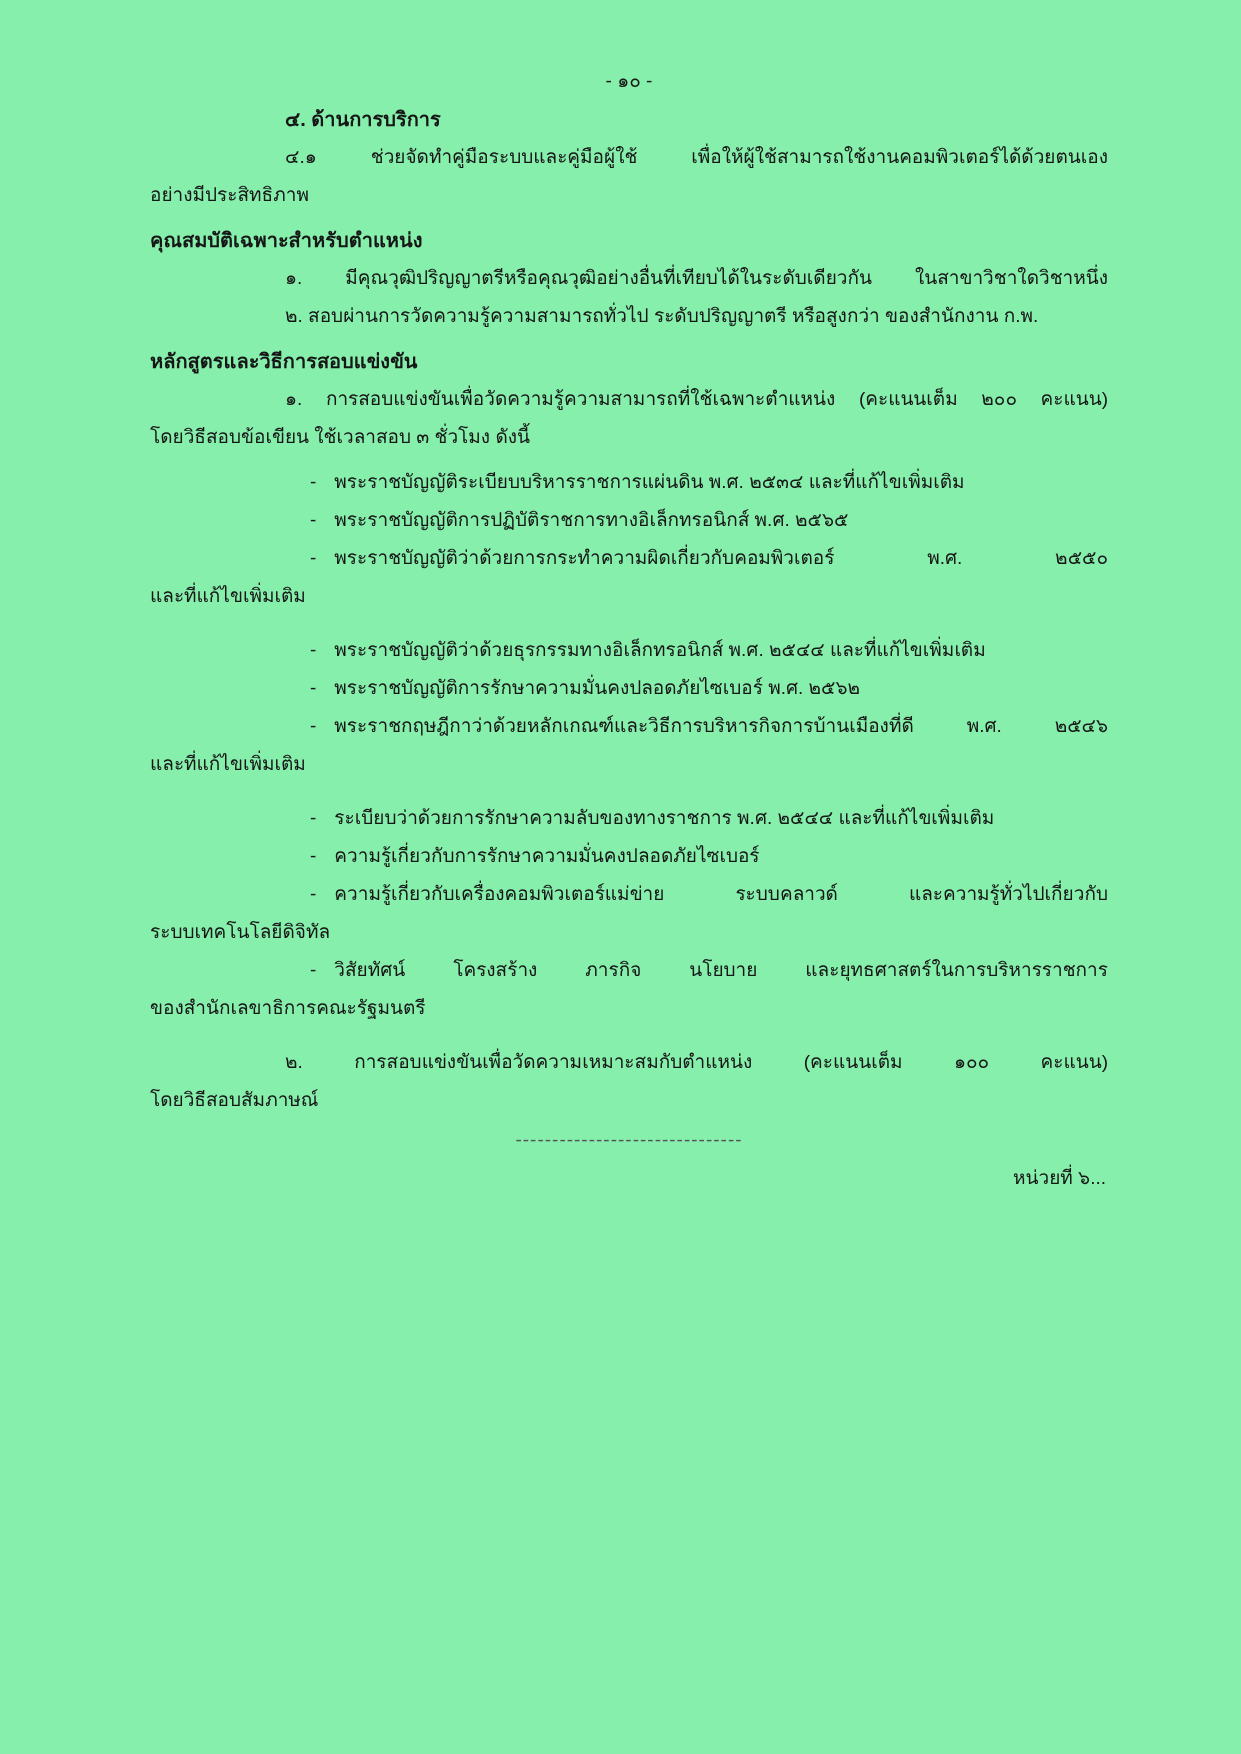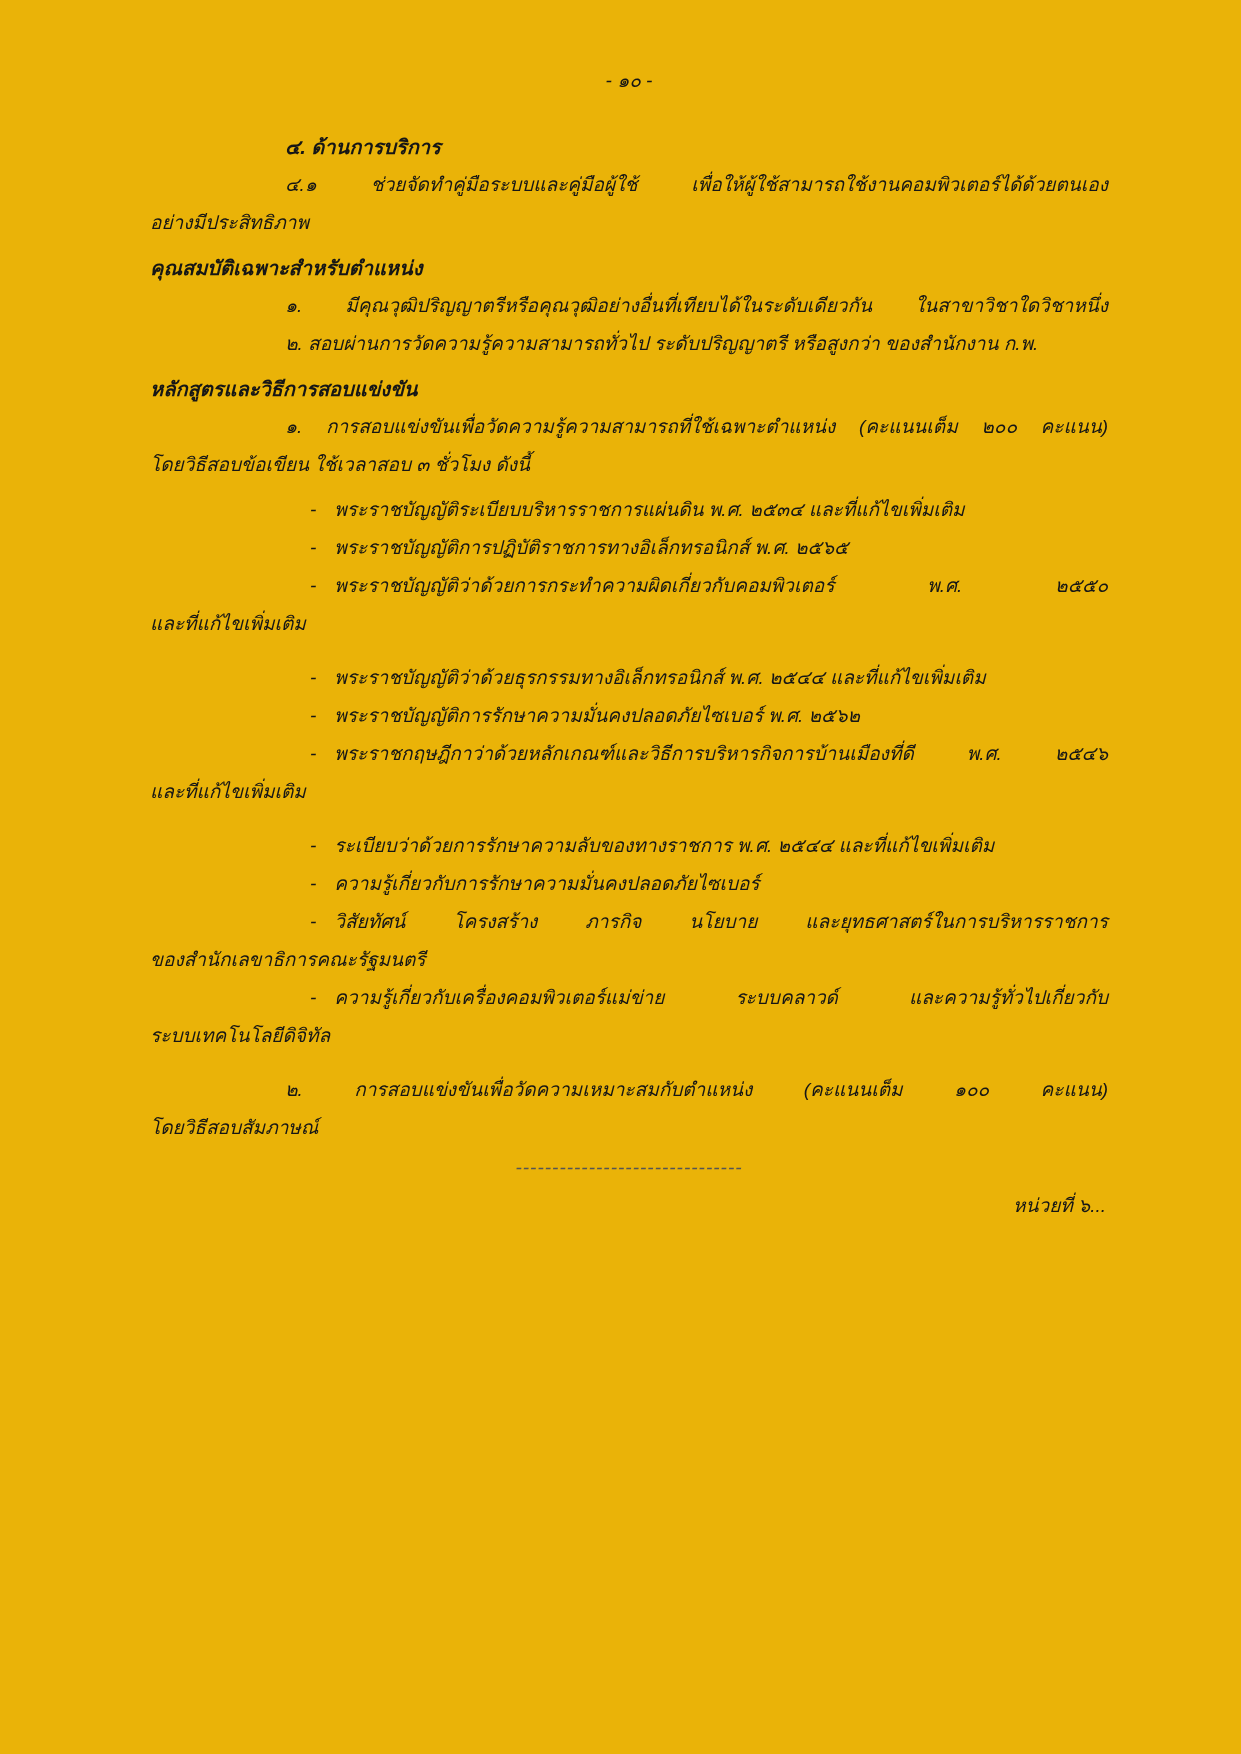--- a/index.html
+++ b/index.html
@@ -1,35 +1,34 @@
 <!DOCTYPE html>
 <html><head>
 <meta charset="utf-8">
 <style>
   html,body { margin:0; padding:0; background:#e8e8e8; }
   .page {
     width:1241px; height:1754px;
     margin:0 auto;
-    background:#eab308;
+    background:#86efac;
     color:#161616;
     font-family:"Liberation Sans","DejaVu Sans",sans-serif;
     font-size:19px;
     box-sizing:border-box;
     padding:62px 133px 0 150px;
     overflow:hidden;
     position:relative;
-    font-style:italic;
   }
   .line { line-height:38px; text-align:justify; min-height:38px; }
   .line.fill { text-align-last:justify; }
   .center { text-align:center; text-align-last:center; }
   .indent { padding-left:135px; }
   .bullet-first { padding-left:160px; }
   .dash { display:inline-block; margin-right:18px; }
-  .heading { font-weight:bold; font-size:20px;margin-top:28px; }
+  .heading { font-weight:bold; font-size:20px; }
   .gap-s { margin-top:7px; }
   .gap-m { margin-top:16px; }
   .separator { text-align:center; text-align-last:center; color:#555; letter-spacing:1px; margin-top:2px; }
   .footer-note { text-align:right; padding-right:2px; }
 </style>
 </head>
 <body>
 
 <div class="page">
 
@@ -88,27 +87,27 @@
 
   <div class="gap-m">
     <div class="line bullet-first"><span class="dash">-</span><span>ระเบียบว่าด้วยการรักษาความลับของทางราชการ พ.ศ. ๒๕๔๔ และที่แก้ไขเพิ่มเติม</span></div>
   </div>
 
   <div>
     <div class="line bullet-first"><span class="dash">-</span><span>ความรู้เกี่ยวกับการรักษาความมั่นคงปลอดภัยไซเบอร์</span></div>
   </div>
 
   <div>
-    <div class="line bullet-first fill"><span class="dash">-</span><span>วิสัยทัศน์ โครงสร้าง ภารกิจ นโยบาย และยุทธศาสตร์ในการบริหารราชการ</span></div>
-    <div class="line">ของสำนักเลขาธิการคณะรัฐมนตรี</div>
+    <div class="line bullet-first fill"><span class="dash">-</span><span>ความรู้เกี่ยวกับเครื่องคอมพิวเตอร์แม่ข่าย ระบบคลาวด์ และความรู้ทั่วไปเกี่ยวกับ</span></div>
+    <div class="line">ระบบเทคโนโลยีดิจิทัล</div>
   </div>
 
   <div>
-    <div class="line bullet-first fill"><span class="dash">-</span><span>ความรู้เกี่ยวกับเครื่องคอมพิวเตอร์แม่ข่าย ระบบคลาวด์ และความรู้ทั่วไปเกี่ยวกับ</span></div>
-    <div class="line">ระบบเทคโนโลยีดิจิทัล</div>
+    <div class="line bullet-first fill"><span class="dash">-</span><span>วิสัยทัศน์ โครงสร้าง ภารกิจ นโยบาย และยุทธศาสตร์ในการบริหารราชการ</span></div>
+    <div class="line">ของสำนักเลขาธิการคณะรัฐมนตรี</div>
   </div>
 
   <div class="gap-m">
     <div class="line indent fill">๒. การสอบแข่งขันเพื่อวัดความเหมาะสมกับตำแหน่ง (คะแนนเต็ม ๑๐๐ คะแนน)</div>
     <div class="line">โดยวิธีสอบสัมภาษณ์</div>
   </div>
 
   <div class="line separator">-------------------------------</div>
 
   <div class="line footer-note">หน่วยที่ ๖...</div>

